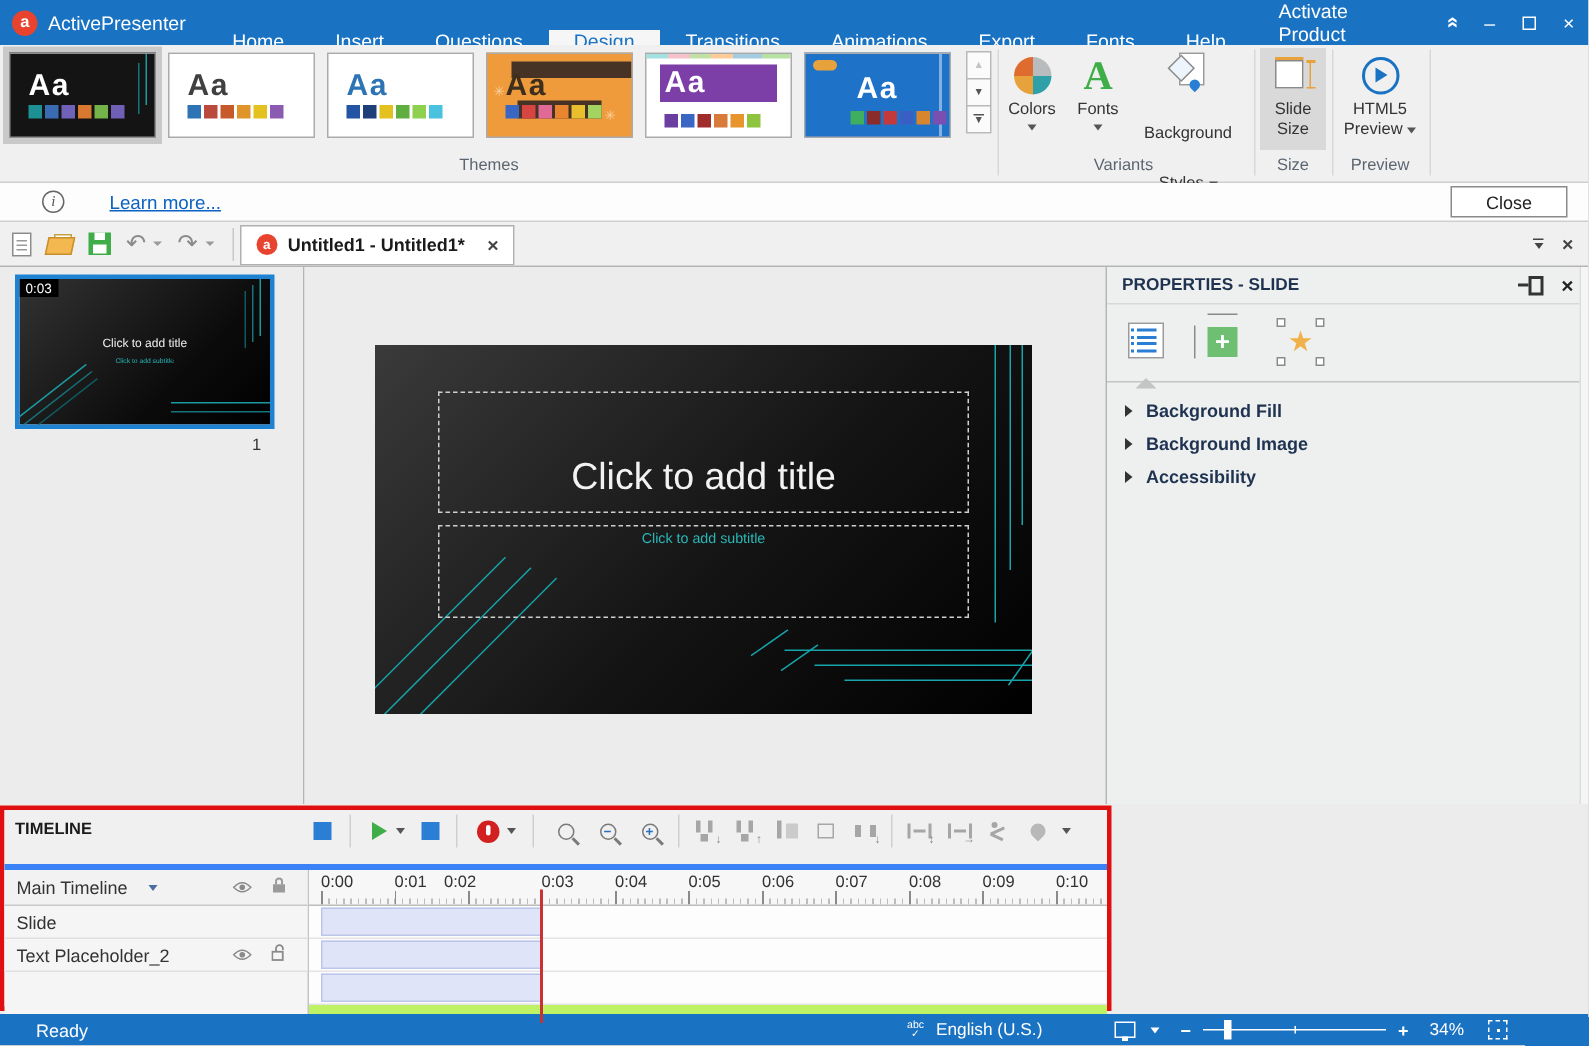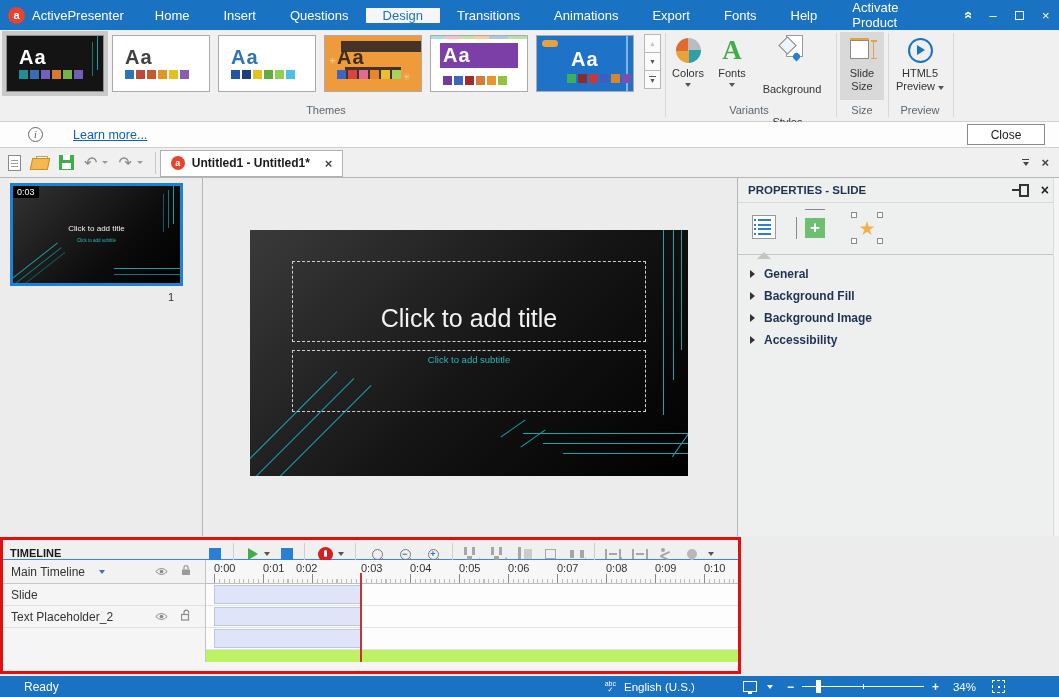--- a/index.html
+++ b/index.html
@@ -4,21 +4,21 @@
 <style>
   *{margin:0;padding:0;box-sizing:border-box;}
   html,body{background:#d0d0d0;}
   .app{position:relative;width:1059px;height:697px;background:#ececec;overflow:hidden;
        font-family:"Liberation Sans",sans-serif;-webkit-font-smoothing:antialiased;}
 
   
   .titlebar{position:absolute;left:0;top:0;right:0;height:30px;background:#1a72c3;display:flex;align-items:stretch;color:#fff;font-size:13px;}
   .brand{display:flex;align-items:center;gap:7px;padding:0 14px 0 8px;}
   .logo{width:17px;height:17px;border-radius:50%;background:#e8432e;color:#fff;font-weight:bold;font-size:11px;display:flex;align-items:center;justify-content:center;}
-  .menu{display:flex;align-items:center;}
+  .menu{display:flex;align-items:flex-start;margin-top:20px;}
   .menu-item{display:flex;align-items:center;padding:0 17px;cursor:default;}
   .menu-item.active{background:#f6f6f6;color:#1a72c3;}
   .tb-right{margin-left:auto;display:flex;align-items:center;gap:0;}
   .activate{padding:0 18px;}
   .winbtn{width:30px;height:30px;display:flex;align-items:center;justify-content:center;font-size:13px;}
   .chev-up{transform:rotate(-90deg);font-size:14px;font-weight:bold;}
   .maxbox{width:9px;height:9px;border:1px solid #fff;}
 
   
   .ribbon{position:absolute;left:0;top:30px;right:0;height:92px;background:#f0f0f0;border-bottom:1px solid #cfcfcf;}
@@ -141,21 +141,21 @@
   .hd{position:absolute;width:6px;height:6px;border:1px solid #8a8a8a;background:#fff;}
   .sections{padding-top:8px;}
   .sect{display:flex;align-items:center;height:22px;padding-left:12px;gap:9px;}
   .sect .arr{width:0;height:0;border-top:4px solid transparent;border-bottom:4px solid transparent;border-left:5px solid #333;}
   .sect .lbl{font-size:12px;font-weight:bold;color:#1f3250;}
   .props-sb{position:absolute;right:0;top:0;bottom:0;width:6px;background:#f5f5f5;border-left:1px solid #dcdcdc;}
 
   
   .bottom{position:absolute;left:0;top:536px;right:0;height:140px;background:#ececec;}
   .tl-panel{position:absolute;left:0;top:1px;width:741px;height:137px;border:3px solid #e01010;background:#f5f5f5;}
-  .tl-toolbar{position:relative;height:20px;background:#f0f0f0;border-bottom:1px solid #3b82f6;}
+  .tl-toolbar{position:relative;height:40px;background:#f0f0f0;border-bottom:4px solid #3b82f6;}
   .tl-title{position:absolute;left:7px;top:7px;font-size:11px;font-weight:bold;color:#1a1a1a;}
   .tbi{position:absolute;top:4px;width:20px;height:20px;display:flex;align-items:center;justify-content:center;}
   .tsep{position:absolute;top:3px;height:22px;width:1px;background:#cfcfcf;}
   .panes{width:12px;height:12px;background:#2a7fd4;position:relative;}
   .panes::after{content:"";position:absolute;right:-4px;bottom:-4px;width:9px;height:9px;background:#b8b8b8;z-index:-1;}
   .playtri{width:0;height:0;border-top:6px solid transparent;border-bottom:6px solid transparent;border-left:10px solid #3fae49;}
   .stopsq{width:12px;height:12px;background:#2a7fd4;}
   .rec{width:15px;height:15px;border-radius:50%;background:#d21f1f;position:relative;}
   .rec::after{content:"";position:absolute;left:6px;top:3px;width:3px;height:7px;background:#fff;border-radius:2px;}
   .mag{width:11px;height:11px;border:1.5px solid #7a7a7a;border-radius:50%;position:relative;display:flex;align-items:center;justify-content:center;font-size:9px;font-weight:bold;color:#2a6fc0;line-height:8px;}
@@ -457,24 +457,20 @@
         <span class="ptab ptab-star">
           <span class="hd" style="left:-3px;top:-3px;"></span>
           <span class="hd" style="right:-3px;top:-3px;"></span>
           <span class="hd" style="left:-3px;bottom:-3px;"></span>
           <span class="hd" style="right:-3px;bottom:-3px;"></span>
           <span class="star">★</span>
         </span>
         <span class="notch"></span>
       </div>
       <div class="sections" id="prop-sections">
-          <div class="sect">
-            <span class="arr"></span>
-            <span class="lbl">General</span>
-          </div>
           <div class="sect">
             <span class="arr"></span>
             <span class="lbl">Background Fill</span>
           </div>
           <div class="sect">
             <span class="arr"></span>
             <span class="lbl">Background Image</span>
           </div>
           <div class="sect">
             <span class="arr"></span>

